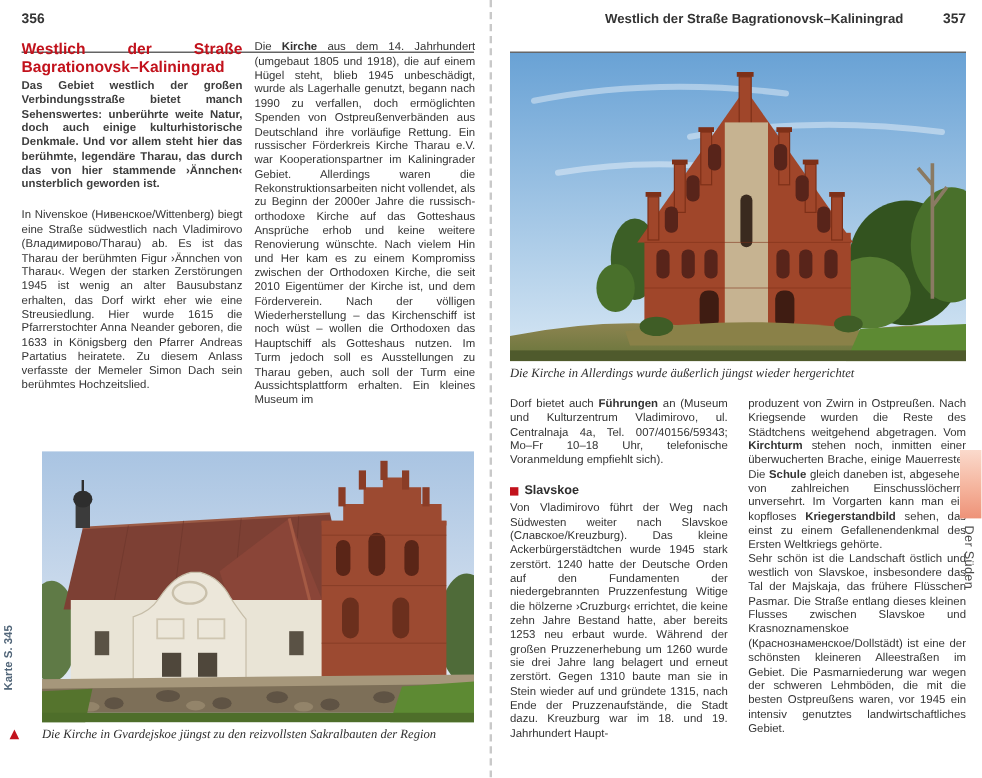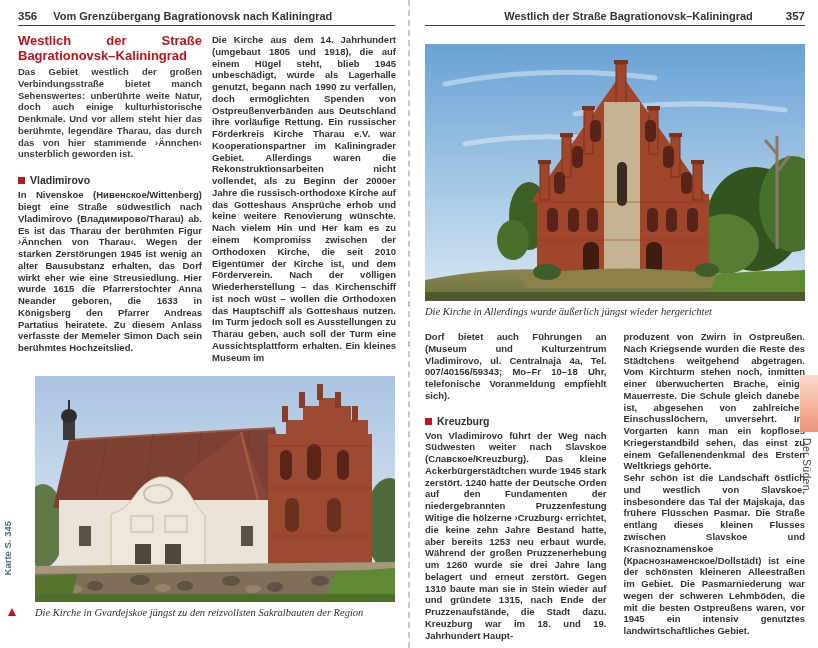--- a/index.html
+++ b/index.html
@@ -4,34 +4,34 @@
 <style>
   html,body{margin:0;padding:0;}
   body{
     width:818px;height:648px;position:relative;background:#ffffff;
     font-family:"Liberation Sans",sans-serif;color:#333;overflow:hidden;
   }
   .dashed-sep{position:absolute;left:408px;top:0;height:648px;width:0;
     border-left:2px dashed #c9c9c9;}
   
   .phead{position:absolute;top:10px;display:flex;align-items:baseline;
-    border-bottom:1.4px solid #3f3f3f;padding-bottom:3px;
+    border-bottom:1.4px solid #3f3f3f;padding-bottom:21px;
     font-weight:bold;font-size:11px;color:#333;}
   .phead-left{left:18px;width:377px;}
   .phead-right{left:425px;width:380px;justify-content:flex-end;}
   .pnum{font-size:11.5px;}
   .phead-left .pnum{margin-right:16px;}
   .phead-right .pnum{margin-left:33px;}
   
   .cols{position:absolute;display:flex;gap:10px;}
   .cols-left{left:18px;top:34px;width:378px;height:338px;overflow:hidden;}
   .cols-right{left:425px;top:331px;width:380px;height:312px;overflow:hidden;gap:17px;}
   .col{width:184px;font-size:9.5px;line-height:1.24;text-align:justify;
     hyphens:auto;-webkit-hyphens:auto;color:#333;}
-  .col p{margin:0 0 0 0;font-weight:bold;}
+  .col p{margin:0 0 0 0;}
   .red-h{margin:0 0 3px 0;font-size:13px;line-height:1.12;color:#c2121c;}
   .intro{font-weight:bold;color:#3d3d3d;margin:0 0 14px 0 !important;}
   .sub{margin:0 0 2px 0;font-size:10.5px;color:#2f2f2f;display:flex;
     align-items:center;gap:5px;}
   .sq{width:7px;height:7px;background:#c2121c;flex:0 0 auto;}
   
   .photo{position:absolute;display:block;}
   #photo-left{left:35px;top:376px;}
   #photo-right{left:425px;top:44px;}
   
@@ -50,31 +50,26 @@
   .vtab{position:absolute;left:801px;top:438px;writing-mode:vertical-rl;
     font-size:10.5px;color:#4a4a4a;letter-spacing:.3px;}
 </style>
 </head>
 <body>
 
 <div class="dashed-sep"></div>
 
 <header class="phead phead-left">
   <span class="pnum">356</span>
-  <span>Vom Grenzübergang Bagrationovsk nach Kaliningrad</span>
 </header>
 
 <div class="cols cols-left">
   <div class="col">
     <h1 class="red-h">Westlich der Straße Bagrationovsk–Kaliningrad</h1>
     <p class="intro">Das Gebiet westlich der großen Verbindungsstraße bietet manch Sehenswertes: unberührte weite Natur, doch auch einige kulturhistorische Denkmale. Und vor allem steht hier das berühmte, legendäre Tharau, das durch das von hier stammende ›Ännchen‹ unsterblich geworden ist.</p>
-    <h2 class="sub">
-      <span class="sq"></span>
-      <span>Vladimirovo</span>
-    </h2>
     <p>In Nivenskoe (Нивенское/Wittenberg) biegt eine Straße südwestlich nach Vladimirovo (Владимирово/Tharau) ab. Es ist das Tharau der berühmten Figur ›Ännchen von Tharau‹. Wegen der starken Zerstörungen 1945 ist wenig an alter Bausubstanz erhalten, das Dorf wirkt eher wie eine Streusiedlung. Hier wurde 1615 die Pfarrerstochter Anna Neander geboren, die 1633 in Königsberg den Pfarrer Andreas Partatius heiratete. Zu diesem Anlass verfasste der Memeler Simon Dach sein berühmtes Hochzeitslied.</p>
   </div>
   <div class="col">
     <p><span>Die </span><b>Kirche</b><span> aus dem 14. Jahrhundert (umgebaut 1805 und 1918), die auf einem Hügel steht, blieb 1945 unbeschädigt, wurde als Lagerhalle genutzt, begann nach 1990 zu verfallen, doch ermöglichten Spenden von Ostpreußenverbänden aus Deutschland ihre vorläufige Rettung. Ein russischer Förderkreis Kirche Tharau e.V. war Kooperationspartner im Kaliningrader Gebiet. Allerdings waren die Rekonstruktionsarbeiten nicht vollendet, als zu Beginn der 2000er Jahre die russisch-orthodoxe Kirche auf das Gotteshaus Ansprüche erhob und keine weitere Renovierung wünschte. Nach vielem Hin und Her kam es zu einem Kompromiss zwischen der Orthodoxen Kirche, die seit 2010 Eigentümer der Kirche ist, und dem Förderverein. Nach der völligen Wiederherstellung – das Kirchenschiff ist noch wüst – wollen die Orthodoxen das Hauptschiff als Gotteshaus nutzen. Im Turm jedoch soll es Ausstellungen zu Tharau geben, auch soll der Turm eine Aussichtsplattform erhalten. Ein kleines Museum im</span></p>
   </div>
 </div>
 
 <svg id="photo-left" class="photo" width="360" height="226" viewBox="0 0 360 226">
   <defs>
     <linearGradient id="skyL" x1="0" y1="0" x2="0" y2="1">
@@ -237,21 +232,21 @@
   <rect x="0" y="248" width="380" height="9" fill="#4f5a2c"></rect>
 </svg>
 
 <div class="cap" id="caption-right">Die Kirche in Allerdings wurde äußerlich jüngst wieder hergerichtet</div>
 
 <div class="cols cols-right">
   <div class="col">
     <p style="margin-bottom:13px"><span>Dorf bietet auch </span><b>Führungen</b><span> an (Museum und Kulturzentrum Vladimirovo, ul. Centralnaja 4a, Tel. 007/40156/59343; Mo–Fr 10–18 Uhr, telefonische Voranmeldung empfiehlt sich).</span></p>
     <h2 class="sub">
       <span class="sq"></span>
-      <span>Kreuzburg</span>
+      <span>Slavskoe</span>
     </h2>
     <p>Von Vladimirovo führt der Weg nach Südwesten weiter nach Slavskoe (Славское/Kreuzburg). Das kleine Ackerbürgerstädtchen wurde 1945 stark zerstört. 1240 hatte der Deutsche Orden auf den Fundamenten der niedergebrannten Pruzzenfestung Witige die hölzerne ›Cruzburg‹ errichtet, die keine zehn Jahre Bestand hatte, aber bereits 1253 neu erbaut wurde. Während der großen Pruzzenerhebung um 1260 wurde sie drei Jahre lang belagert und erneut zerstört. Gegen 1310 baute man sie in Stein wieder auf und gründete 1315, nach Ende der Pruzzenaufstände, die Stadt dazu. Kreuzburg war im 18. und 19. Jahrhundert Haupt-</p>
   </div>
   <div class="col">
     <p><span>produzent von Zwirn in Ostpreußen. Nach Kriegsende wurden die Reste des Städtchens weitgehend abgetragen. Vom </span><b>Kirchturm</b><span> stehen noch, inmitten einer überwucherten Brache, einige Mauerreste. Die </span><b>Schule</b><span> gleich daneben ist, abgesehen von zahlreichen Einschusslöchern, unversehrt. Im Vorgarten kann man ein kopfloses </span><b>Kriegerstandbild</b><span> sehen, das einst zu einem Gefallenendenkmal des Ersten Weltkriegs gehörte.</span></p>
     <p>Sehr schön ist die Landschaft östlich und westlich von Slavskoe, insbesondere das Tal der Majskaja, das frühere Flüsschen Pasmar. Die Straße entlang dieses kleinen Flusses zwischen Slavskoe und Krasnoznamenskoe (Краснознаменское/Dollstädt) ist eine der schönsten kleineren Alleestraßen im Gebiet. Die Pasmarniederung war wegen der schweren Lehmböden, die mit die besten Ostpreußens waren, vor 1945 ein intensiv genutztes landwirtschaftliches Gebiet.</p>
   </div>
 </div>
 
 <div class="tab"></div>

